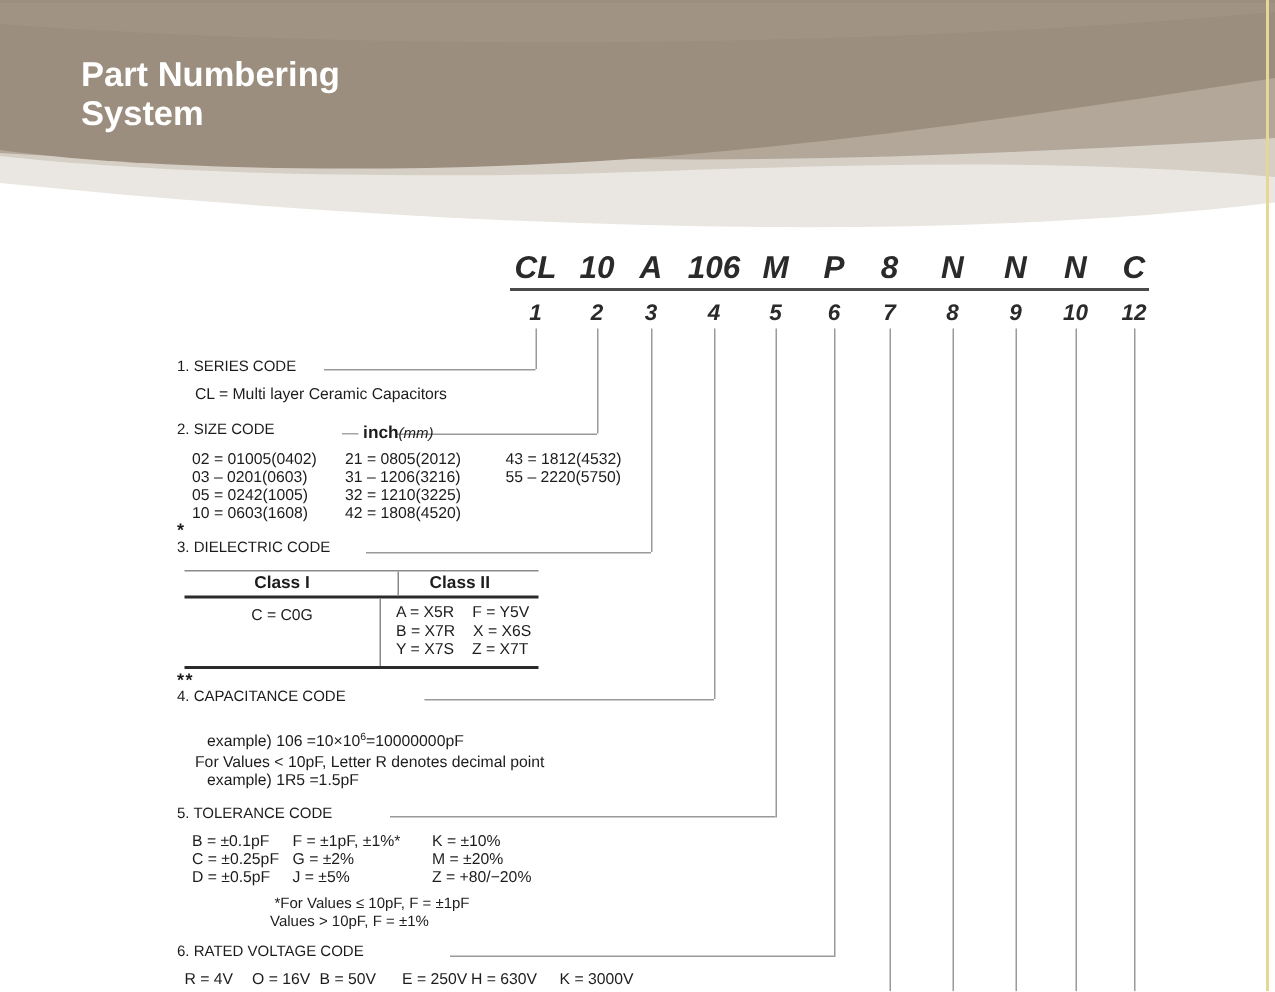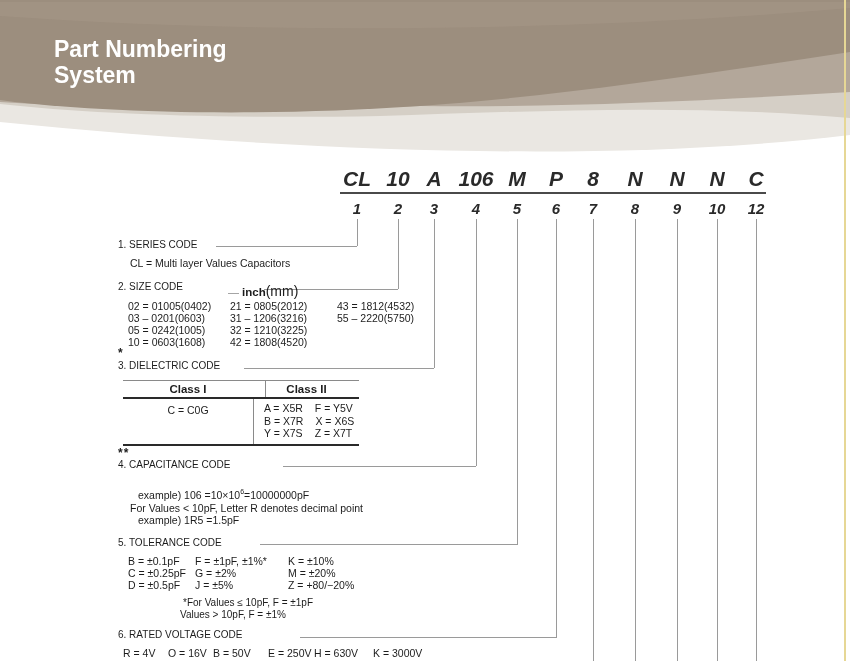--- a/index.html
+++ b/index.html
@@ -28,21 +28,21 @@
   .hline{position:absolute;height:1px;background:#9a9a9a;}
   
   .sec-title{position:absolute;font-size:10px;font-weight:normal;white-space:nowrap;}
   .sec-mark{position:absolute;font-size:12px;font-weight:bold;letter-spacing:1px;}
   .body-text{position:absolute;font-size:10.5px;white-space:nowrap;}
   .grid-cell{position:absolute;font-size:10.5px;white-space:nowrap;text-align:right;}
   
   #size-unit{position:absolute;left:228px;top:283px;font-size:11px;white-space:nowrap;}
   #size-unit .dash{color:#8a8a8a;}
   #size-unit .inch{font-weight:bold;font-size:11.5px;}
-  #size-unit .mm{font-size:14px;}
+  #size-unit .mm{font-size:10px;font-style:italic;}
   
   #dielectric-table{position:absolute;left:123px;top:380px;width:236px;}
   #dielectric-table .t-top{height:1px;background:#8a8a8a;}
   #dielectric-table .t-headrow{display:flex;border-bottom:2px solid #2a2a2a;}
   #dielectric-table .t-h{font-size:11.5px;font-weight:bold;text-align:center;padding:2px 12px 2px 0;}
   #dielectric-table .t-h1{width:130px;border-right:1px solid #8a8a8a;}
   #dielectric-table .t-h2{flex:1;}
   #dielectric-table .t-bodyrow{display:flex;border-bottom:2px solid #2a2a2a;}
   #dielectric-table .t-c1{width:130px;border-right:1px solid #8a8a8a;font-size:10.5px;text-align:center;padding-top:5px;}
   #dielectric-table .t-c2{flex:1;padding:3px 0 4px 10px;}
@@ -113,21 +113,21 @@
 
     <div class="hline" style="left:216px;top:246px;width:141px"></div>
     <div class="hline" style="left:264px;top:289px;width:134px"></div>
     <div class="hline" style="left:244px;top:368px;width:190px"></div>
     <div class="hline" style="left:283px;top:466px;width:193px"></div>
     <div class="hline" style="left:260px;top:544px;width:257px"></div>
     <div class="hline" style="left:300px;top:637px;width:256px"></div>
   </div>
 
   <div class="sec-title" style="left:118px;top:239px">1. SERIES CODE</div>
-  <div class="body-text" style="left:130px;top:257px">CL = Multi layer Values Capacitors</div>
+  <div class="body-text" style="left:130px;top:257px">CL = Multi layer Ceramic Capacitors</div>
 
   <div class="sec-title" style="left:118px;top:281px">2. SIZE CODE</div>
   <div id="size-unit">
     <span class="dash">—</span>
     <span class="inch">inch</span><span class="mm">(mm)</span>
   </div>
   <div>
     <span class="grid-cell" style="left:128px;top:300px">02 = 01005(0402)</span>
     <span class="grid-cell" style="left:230px;top:300px">21 = 0805(2012)</span>
     <span class="grid-cell" style="left:337px;top:300px">43 = 1812(4532)</span>

